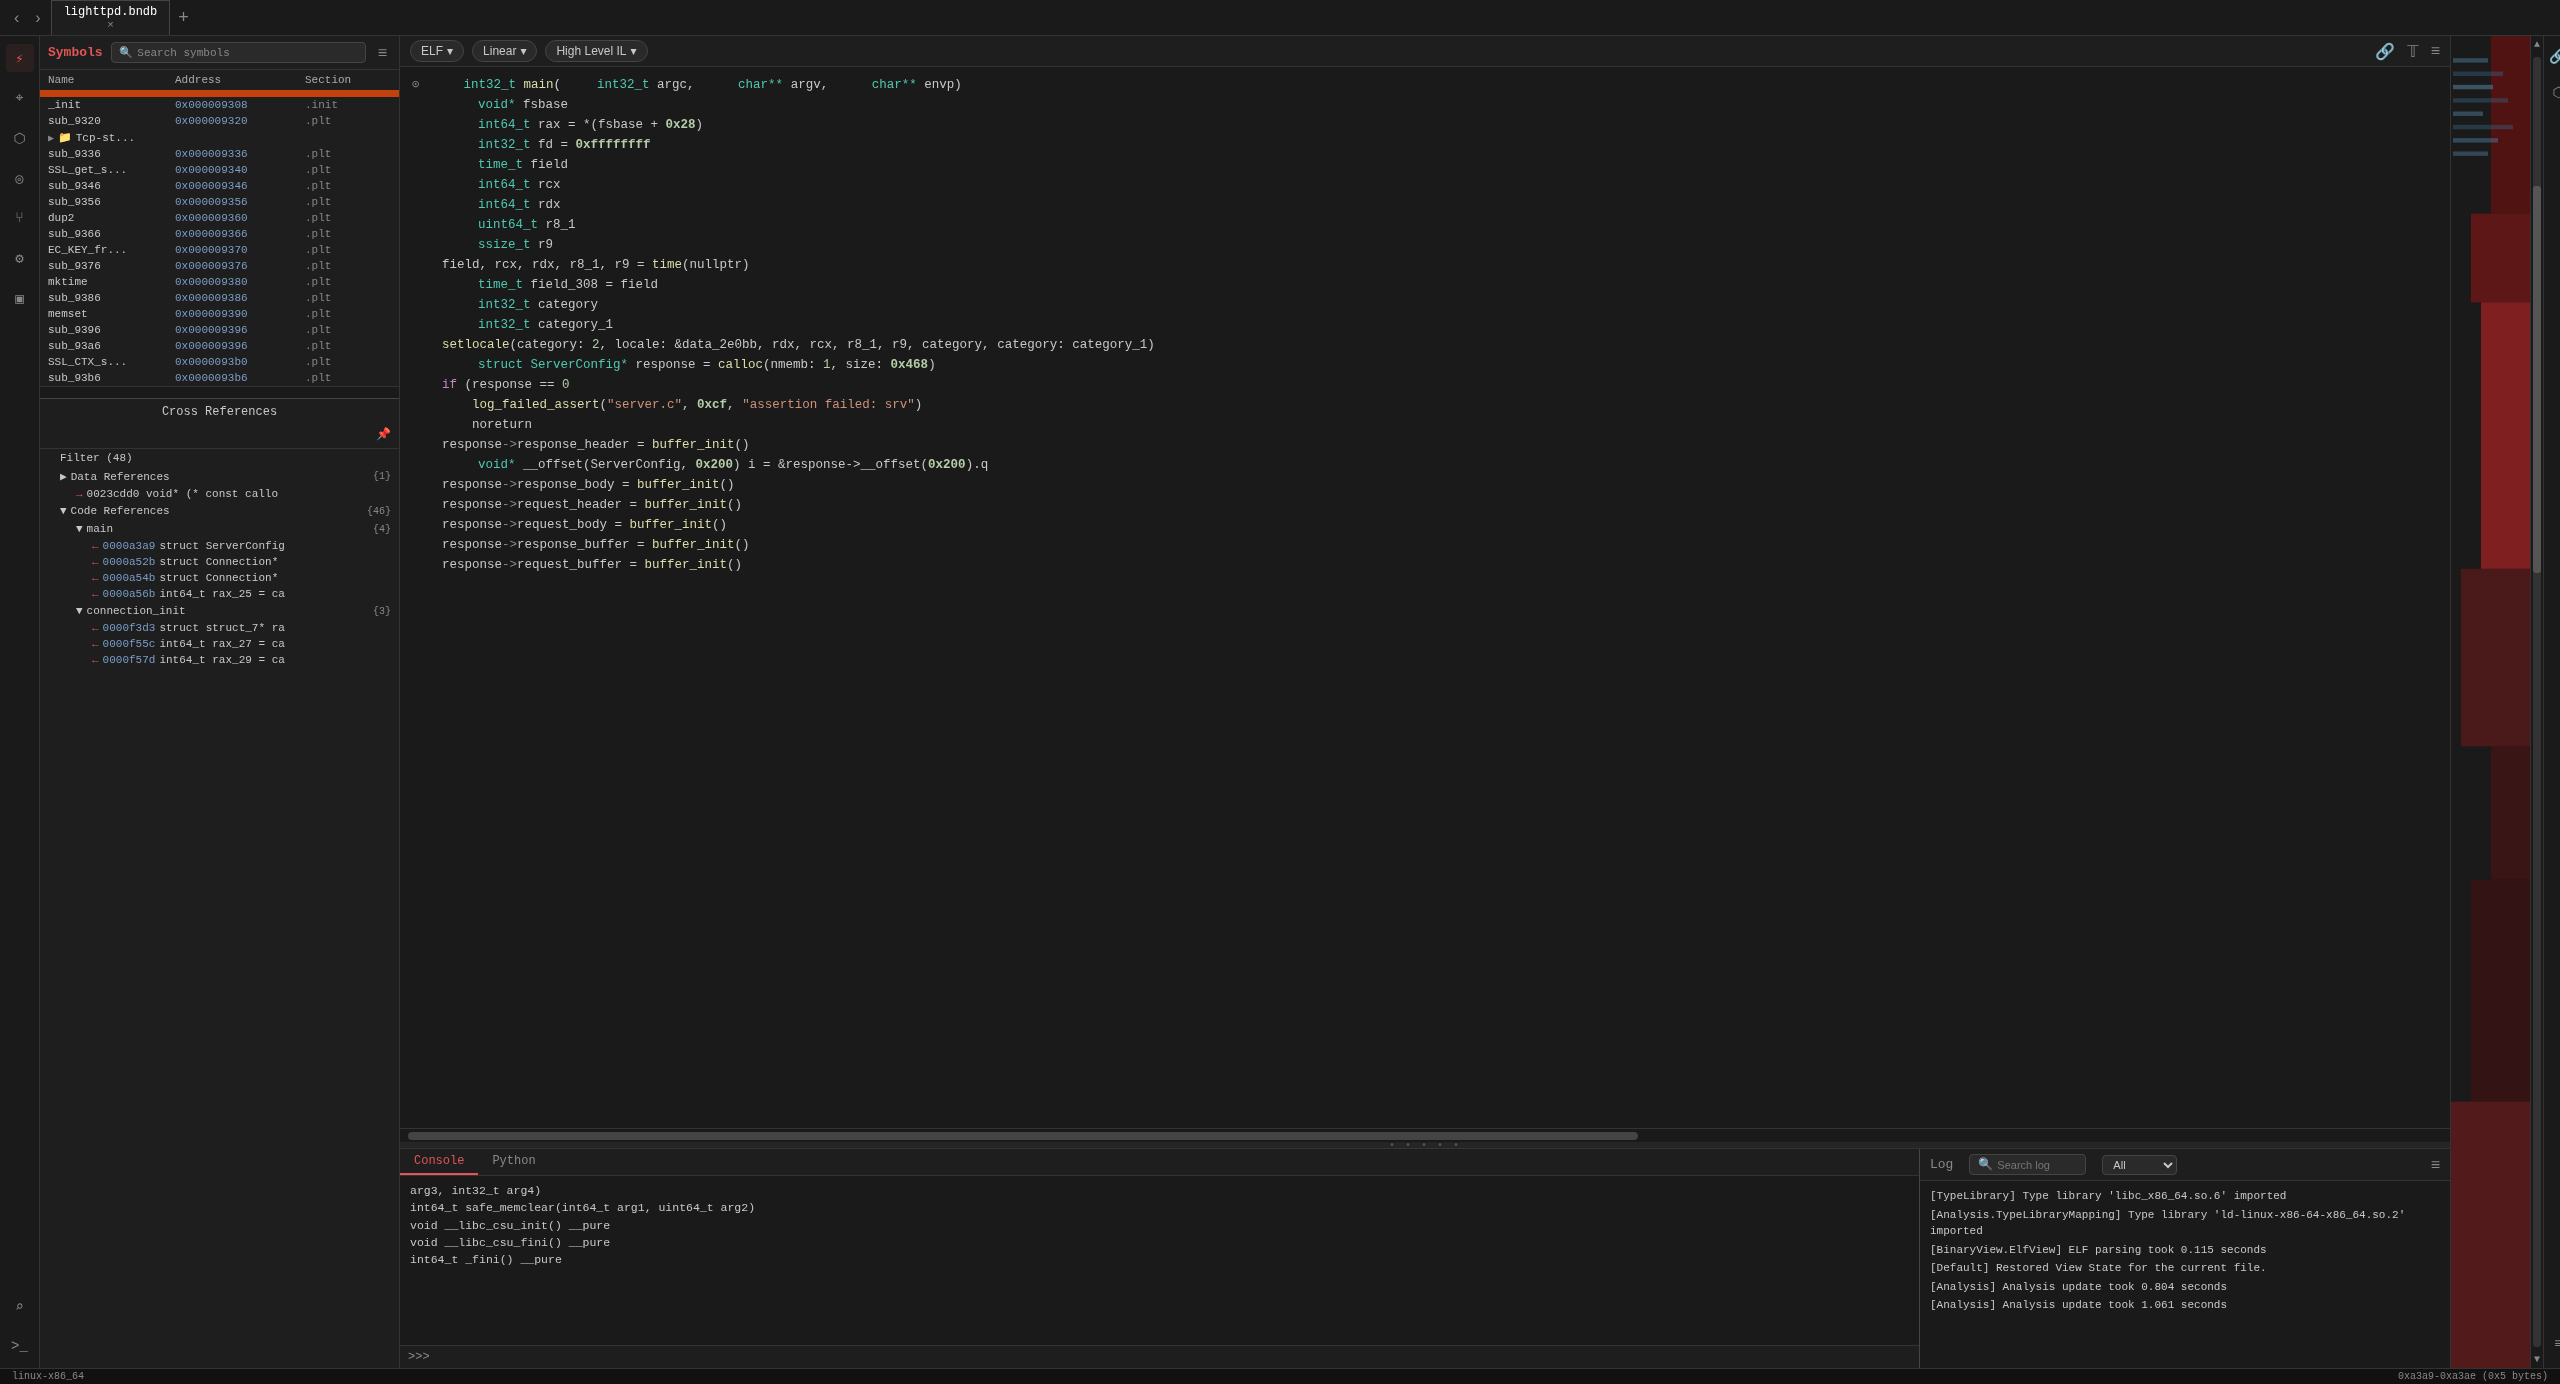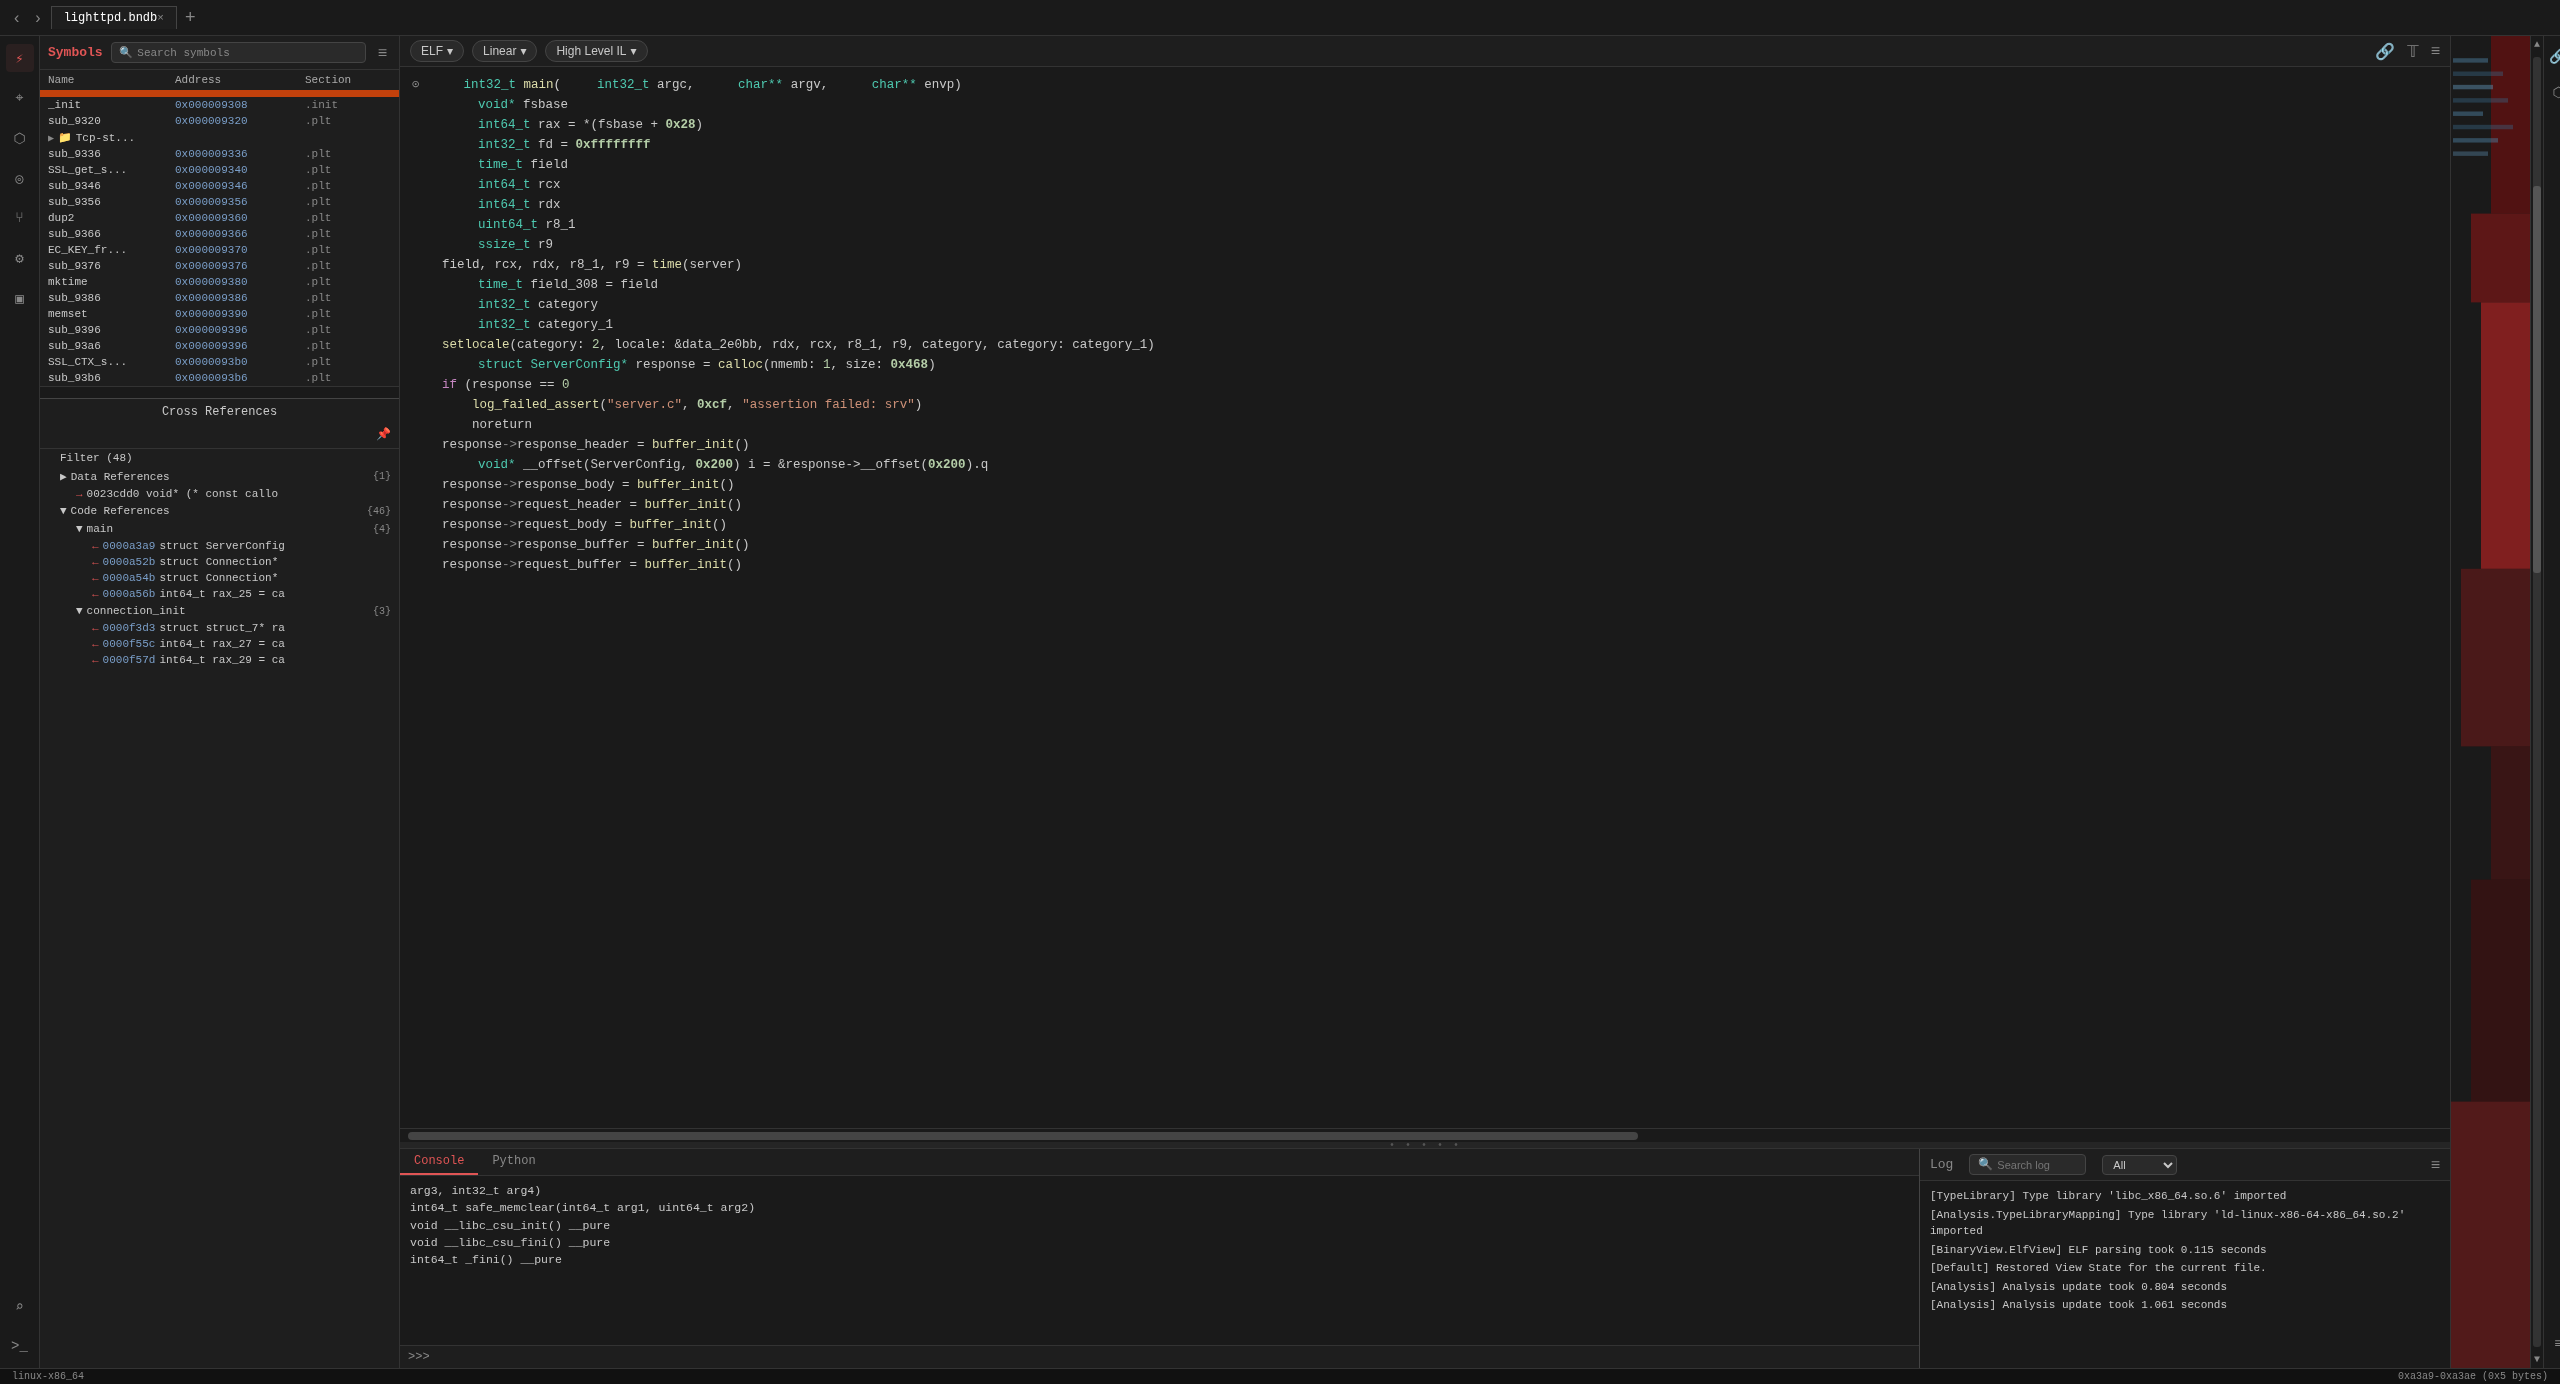--- a/index.html
+++ b/index.html
@@ -36,20 +36,21 @@
     .tab {
       display: flex;
       align-items: center;
       background: #2a2a2a;
       border: 1px solid #444;
       border-bottom: none;
       padding: 4px 12px;
       cursor: pointer;
       font-size: 12px;
       color: #ccc;
+      flex-direction: column;
     }
     .tab.active {
       background: #1e1e1e;
       color: #fff;
     }
     .tab-close {
       cursor: pointer;
       color: #888;
       font-size: 11px;
     }
@@ -841,21 +842,21 @@
       <div class="code-line">
         <span class="type">    int64_t</span><span> rdx</span>
       </div>
       <div class="code-line">
         <span class="type">    uint64_t</span><span> r8_1</span>
       </div>
       <div class="code-line">
         <span class="type">    ssize_t</span><span> r9</span>
       </div>
       <div class="code-line">
-        <span>    field, rcx, rdx, r8_1, r9 = </span><span class="fn">time</span><span>(server)</span>
+        <span>    field, rcx, rdx, r8_1, r9 = </span><span class="fn">time</span><span>(nullptr)</span>
       </div>
       <div class="code-line">
         <span class="type">    time_t</span><span> field_308 = field</span>
       </div>
       <div class="code-line">
         <span class="type">    int32_t</span><span> category</span>
       </div>
       <div class="code-line">
         <span class="type">    int32_t</span><span> category_1</span>
       </div>

